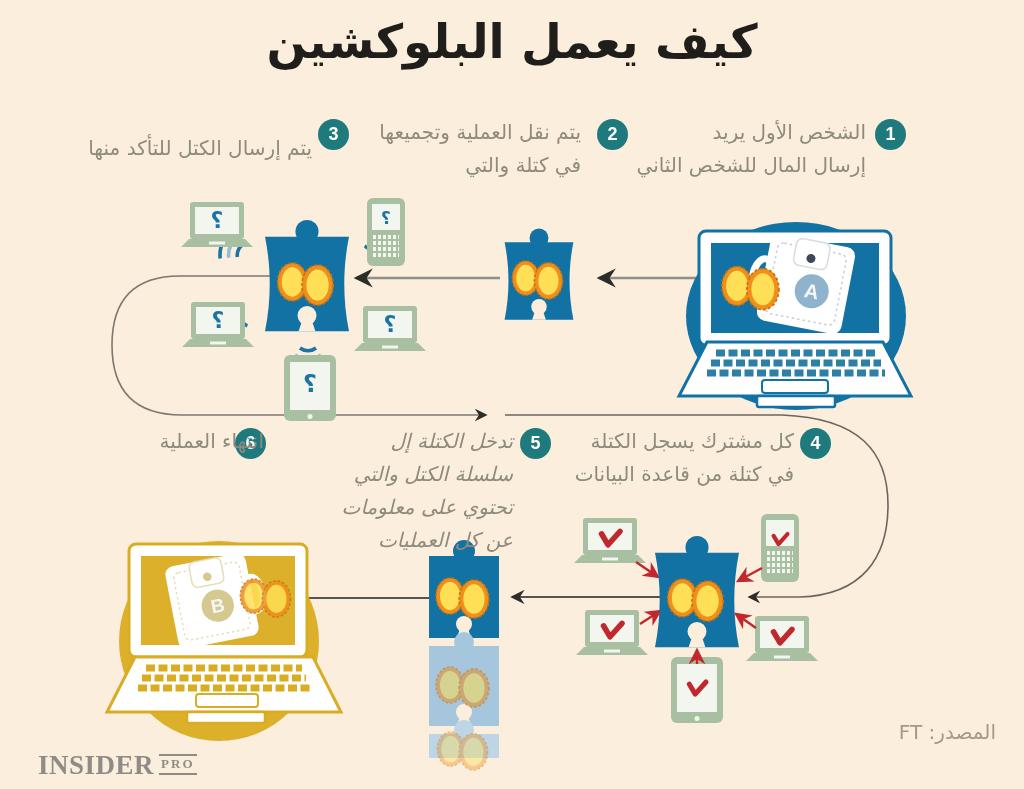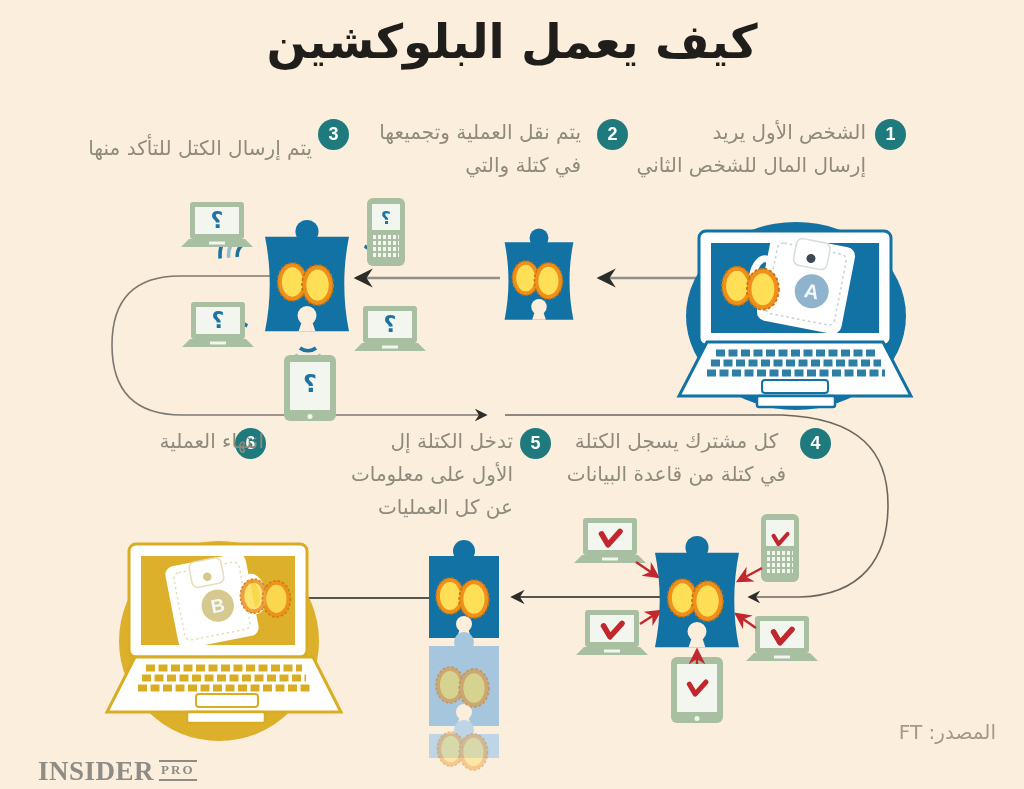--- a/index.html
+++ b/index.html
@@ -8,21 +8,21 @@
   #diagram{position:absolute;left:0;top:0;}
   .title{position:absolute;left:0;top:14px;width:100%;text-align:center;
          font-size:47px;font-weight:700;color:#1f1e1b;direction:rtl;}
   .badge{position:absolute;width:31px;height:31px;border-radius:50%;background:#1e7a7d;
          color:#fff;font-size:18px;font-weight:700;display:flex;align-items:center;justify-content:center;
          font-family:"Liberation Sans",sans-serif;}
   .step-text{position:absolute;direction:rtl;text-align:right;color:#8e8b7d;
              font-size:20px;line-height:33px;}
   .step-text span{display:block;}
   .footer-logo{position:absolute;left:38px;top:750px;color:#8f8c87;
-               font-family:"Liberation Serif",serif;font-weight:700;font-size:27px;letter-spacing:.5px;margin-top:6px;}
+               font-family:"Liberation Serif",serif;font-weight:700;font-size:27px;letter-spacing:.5px;}
   .footer-logo .pro{display:inline-block;font-size:13px;letter-spacing:2px;margin-left:5px;
                     border-top:2px solid #8f8c87;border-bottom:2px solid #8f8c87;
                     padding:0 2px 1px 2px;vertical-align:6px;}
   .source{position:absolute;right:28px;top:720px;color:#a29a85;font-size:20px;direction:rtl;}
   
   .punch{fill:#fbeedc;}
   .dv-body{fill:#a9bfa2;}
   .dv-screen{fill:#f2f6ee;}
   .dv-keys{stroke:#f2f6ee;stroke-width:4;stroke-dasharray:3 2;fill:none;}
   .qmark{fill:#1b74a3;font-weight:700;text-anchor:middle;font-family:"DejaVu Sans",sans-serif;}
@@ -233,27 +233,28 @@
   <span>الشخص الأول يريد</span>
   <span>إرسال المال للشخص الثاني</span>
 </div>
 <div class="step-text" style="right:443px;top:116px;width:210px;">
   <span>يتم نقل العملية وتجميعها</span>
   <span>في كتلة والتي</span>
 </div>
 <div class="step-text" style="right:712px;top:132px;width:265px;">
   <span>يتم إرسال الكتل للتأكد منها</span>
 </div>
-<div class="step-text" style="right:230px;top:425px;width:235px;text-align:center;">
+<div class="step-text" style="right:230px;top:425px;width:235px;">
   <span>كل مشترك يسجل الكتلة</span>
   <span>في كتلة من قاعدة البيانات</span>
 </div>
-<div class="step-text" style="right:511px;top:425px;width:195px;">
+<div class="step-text" style="right:511px;top:425px;width:195px;font-style:italic;">
   <span>تدخل الكتلة إل</span>
-  <span>الأول على معلومات</span>
+  <span>سلسلة الكتل والتي</span>
+  <span>تحتوي على معلومات</span>
   <span>عن كل العمليات</span>
 </div>
 <div class="step-text" style="right:760px;top:425px;width:145px;">
   <span>انتهاء العملية</span>
 </div>
 
 <div class="footer-logo">
   <span>INSIDER</span><span class="pro">PRO</span>
 </div>
 <div class="source">المصدر: FT</div>

